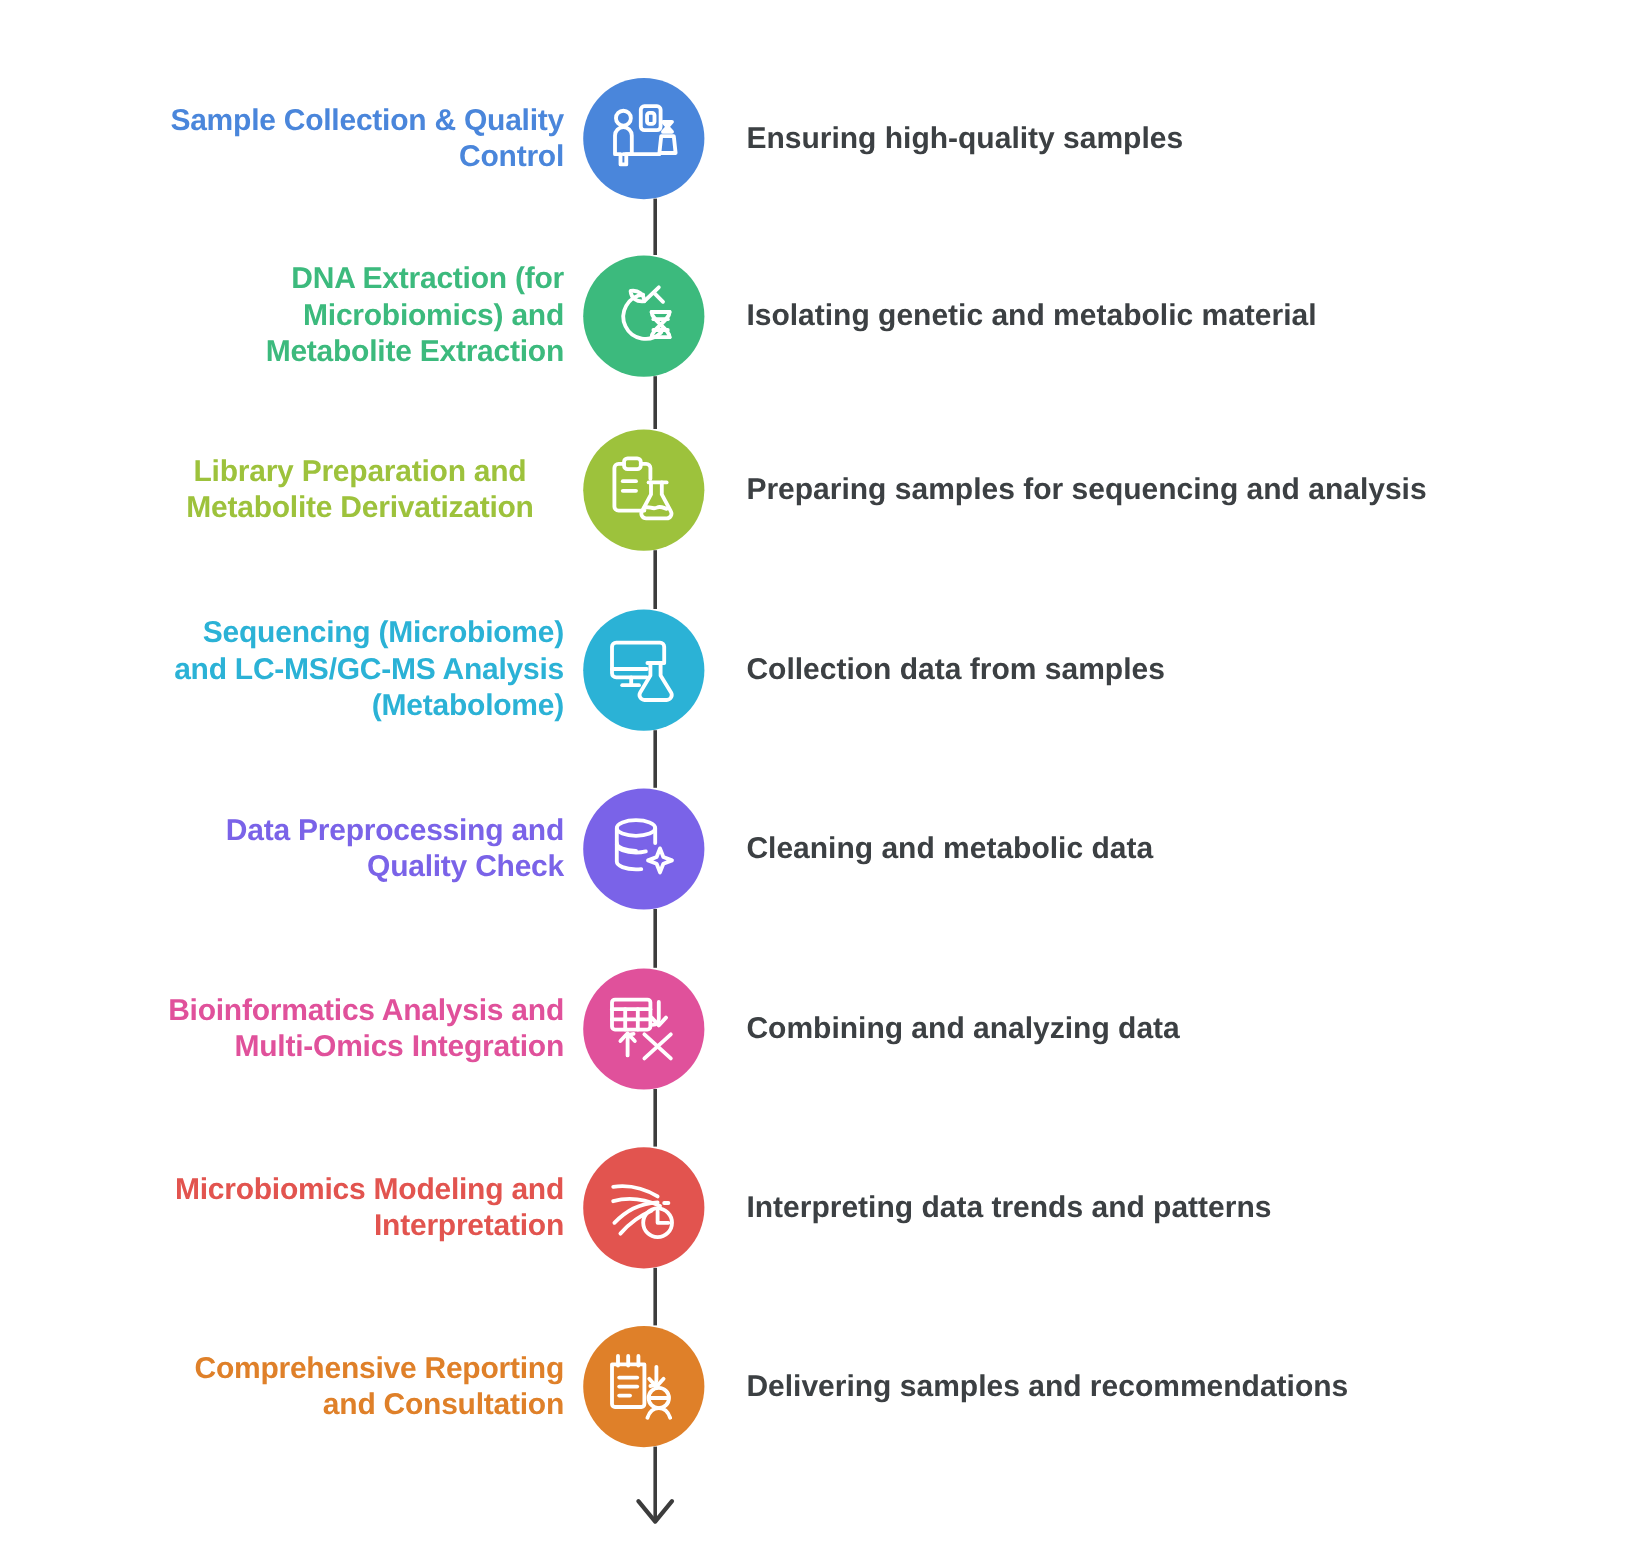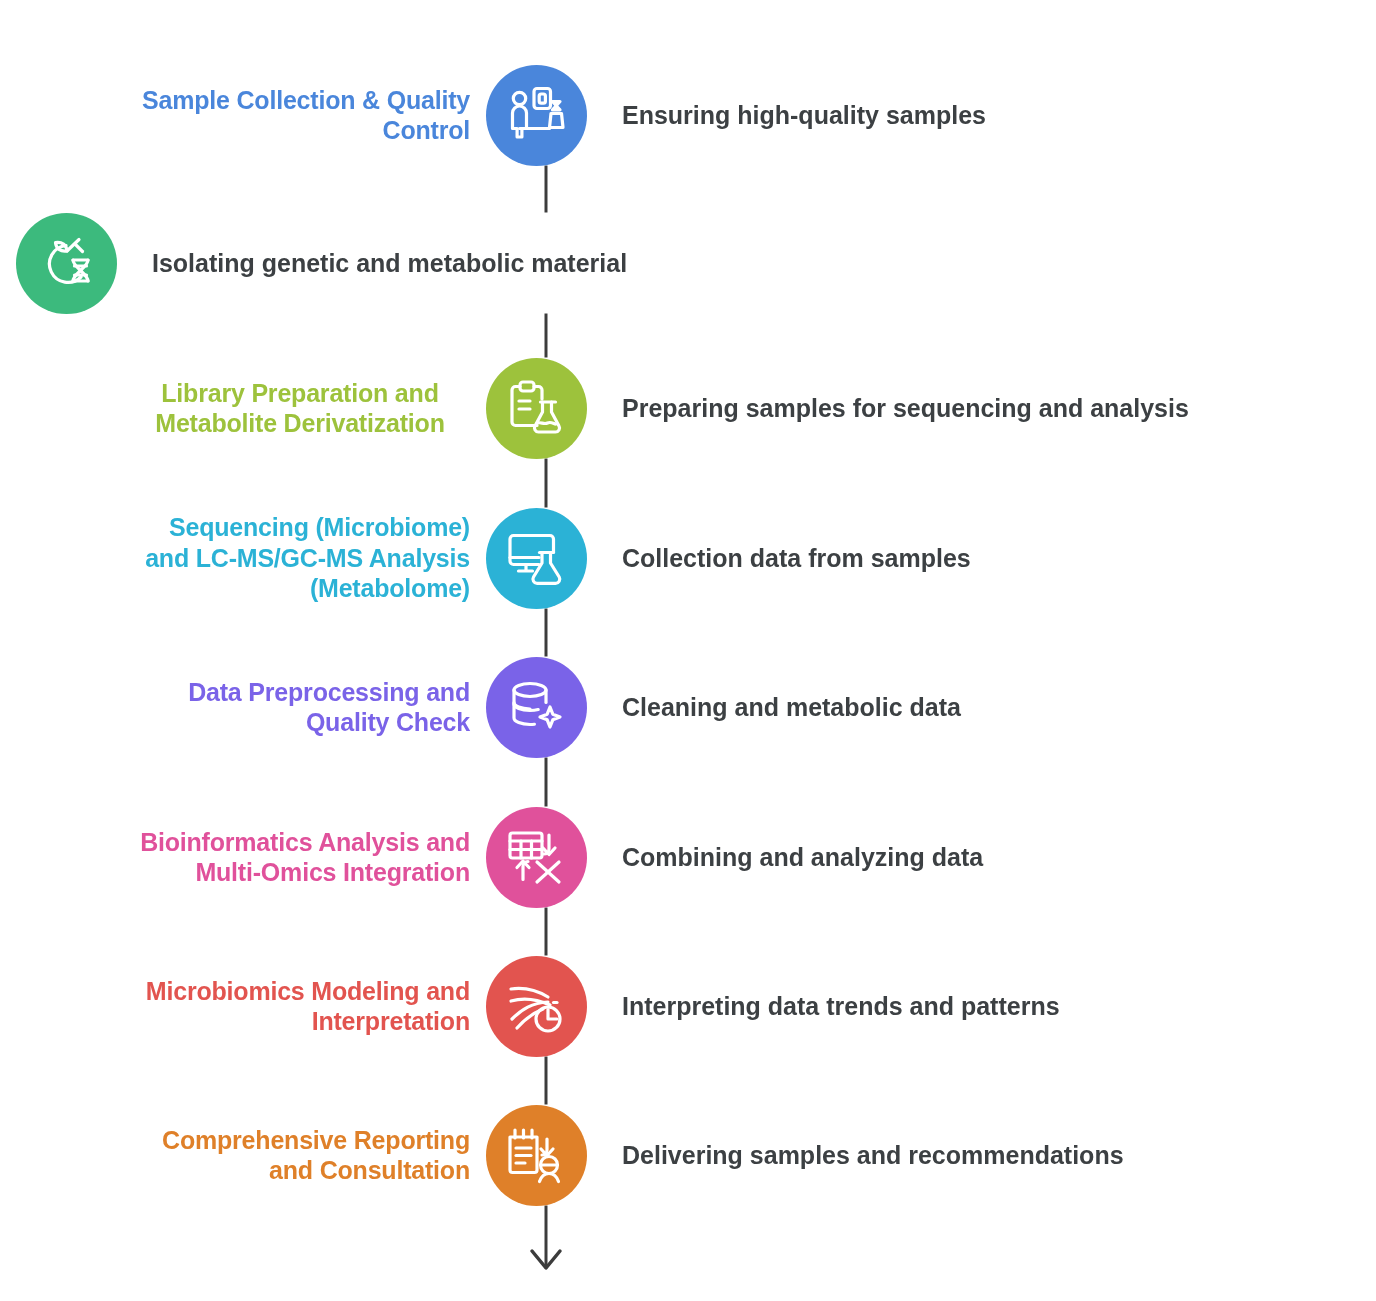--- a/index.html
+++ b/index.html
@@ -126,20 +126,21 @@
         <path d="M47.5 17.5 h7.5 l-3.8 4.2 3.8 4.2 h-7.5 l3.8-4.2z"></path>
         <path d="M46 29.5 h10.5 l1.5 14 h-13.5z"></path>
         <path d="M14.5 44.5 H44.5"></path>
       </g>
     </svg>
           </div>
         </div>
         <div class="step-desc">Ensuring high-quality samples</div>
       </div>
       <div class="step" style="top: 173px; height: 180px;">
+        <div class="step-title" style="color: rgb(60, 186, 125);">DNA Extraction (for Microbiomics) and Metabolite Extraction</div>
         <div class="step-icon-wrap">
           <div class="circle" style="background: rgb(60, 186, 125);">
     <svg width="62" height="62" viewBox="0 0 62 62">
       <g fill="none" stroke="#ffffff" stroke-width="3.2" stroke-linecap="round" stroke-linejoin="round">
         <path d="M31 13.5 A18.5 18.5 0 1 0 46 45"></path>
         <path d="M20.5 10.5 c6.5 -1 11 2.5 11.5 8.5 c-6.5 1 -11 -2.5 -11.5 -8.5z"></path>
         <path d="M32 19 L44 7.5"></path>
         <path d="M40.5 12.5 l7 7"></path>
         <path d="M38 28 h15"></path>
         <path d="M38 49 h15"></path>

